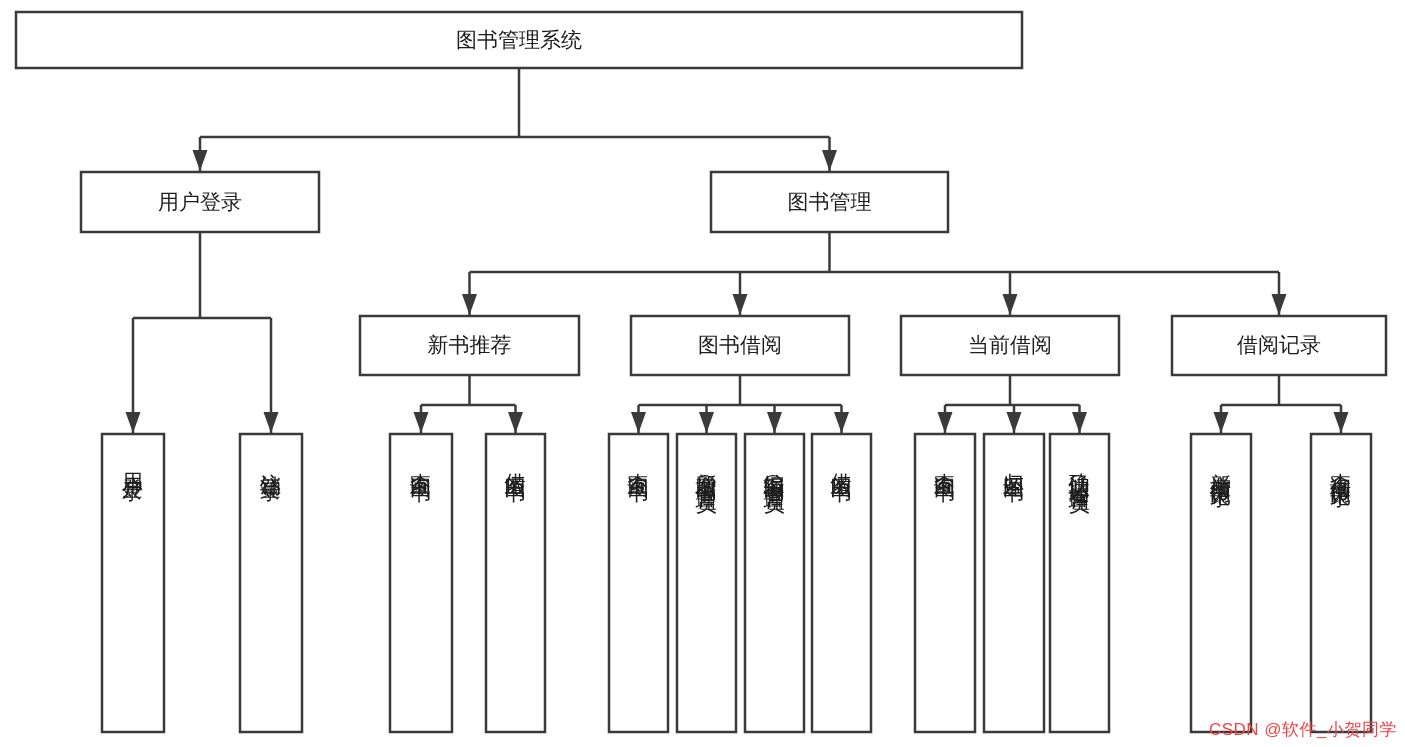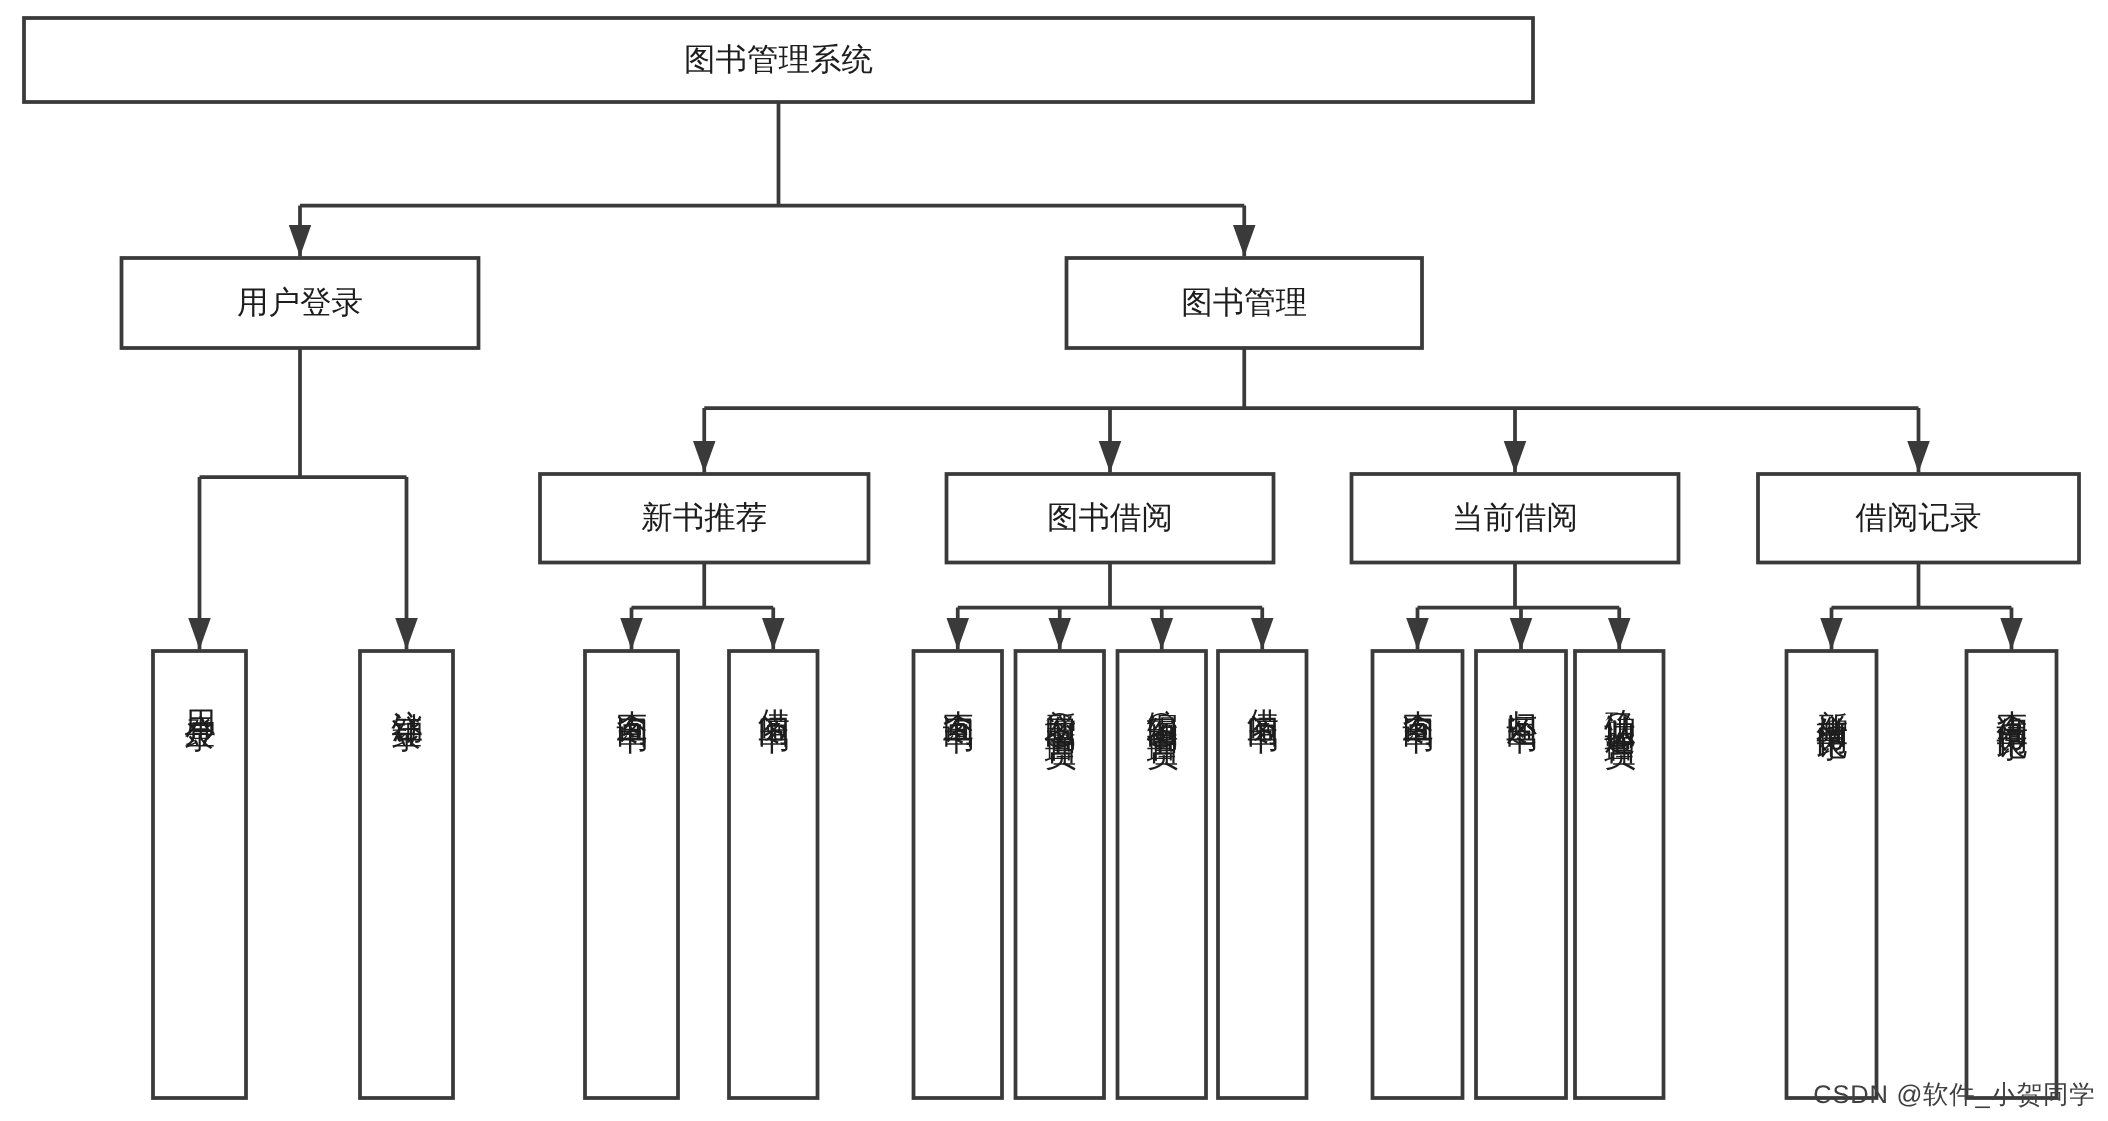--- a/index.html
+++ b/index.html
@@ -66,21 +66,21 @@
     letter-spacing: 3px;
     color: #1d1d1d;
     white-space: nowrap;
   }
   .watermark {
     position: absolute;
     right: 8px;
     bottom: 6px;
     font-family: "Liberation Sans", "DejaVu Sans", sans-serif;
     font-size: 17px;
-    color: #404040;
+    color: #ef4444;
     letter-spacing: 0.5px;
     white-space: nowrap;
   }
 </style>
 </head>
 <body>
 
 <div id="diagram-root">
 
   <svg id="tree-svg" viewBox="0 0 1405 747">

